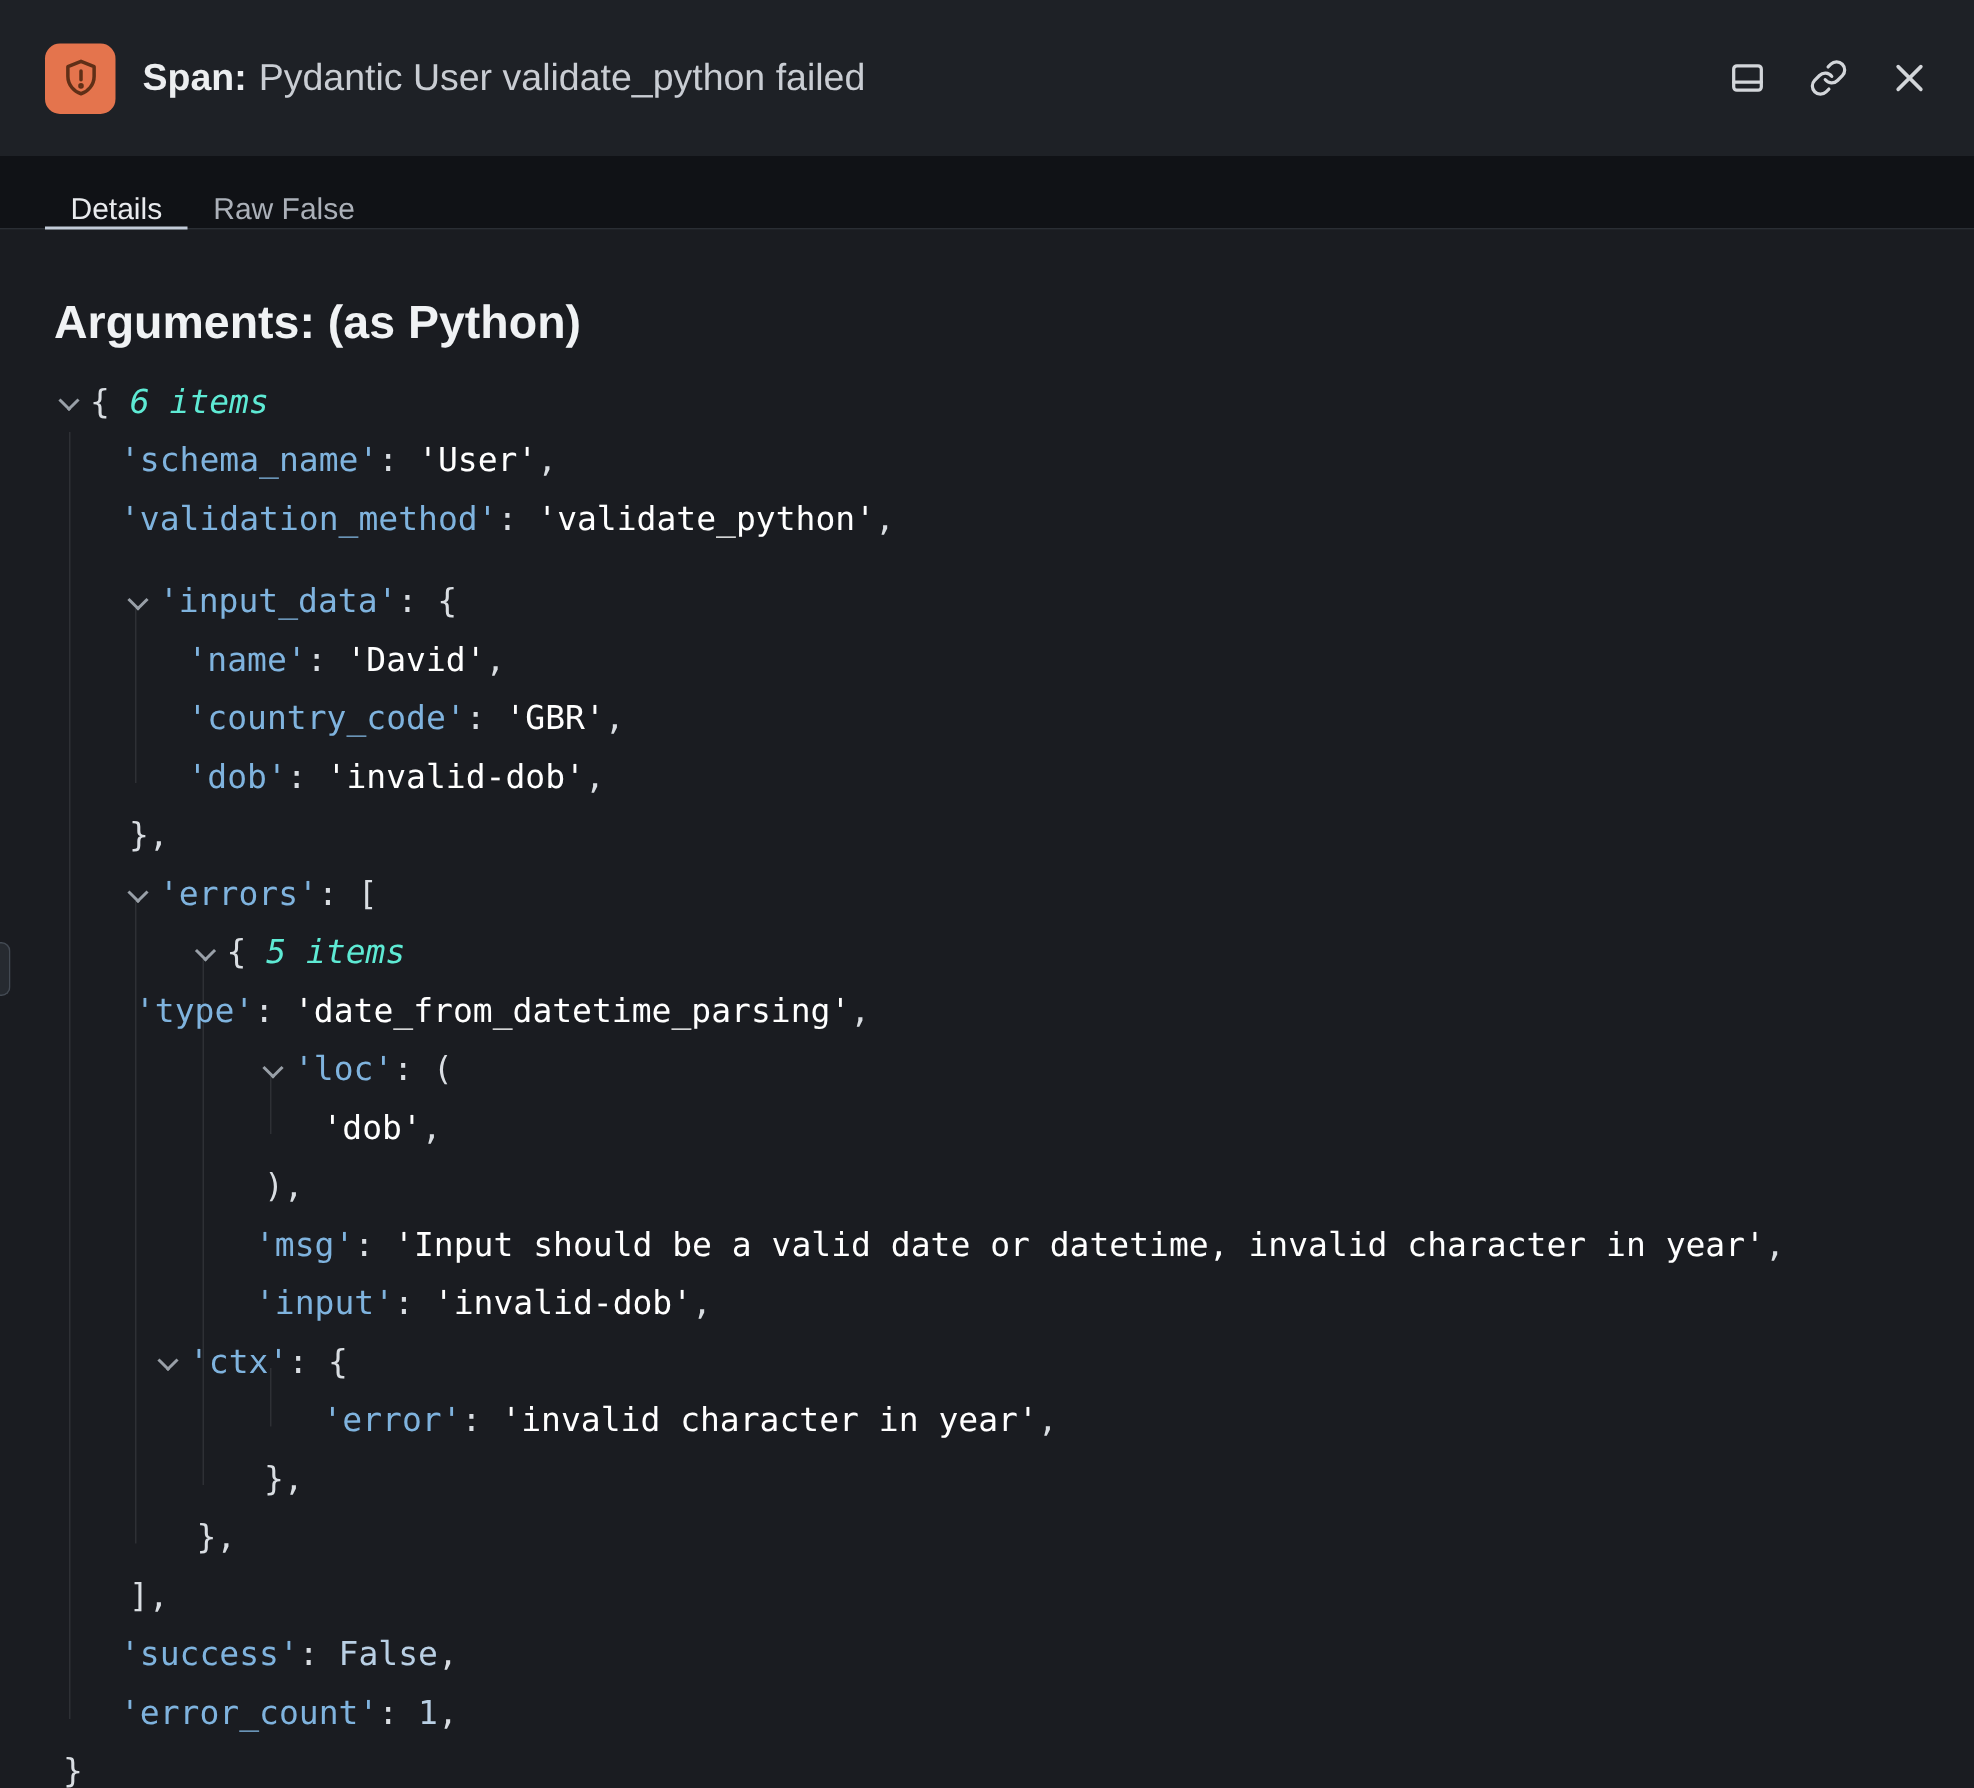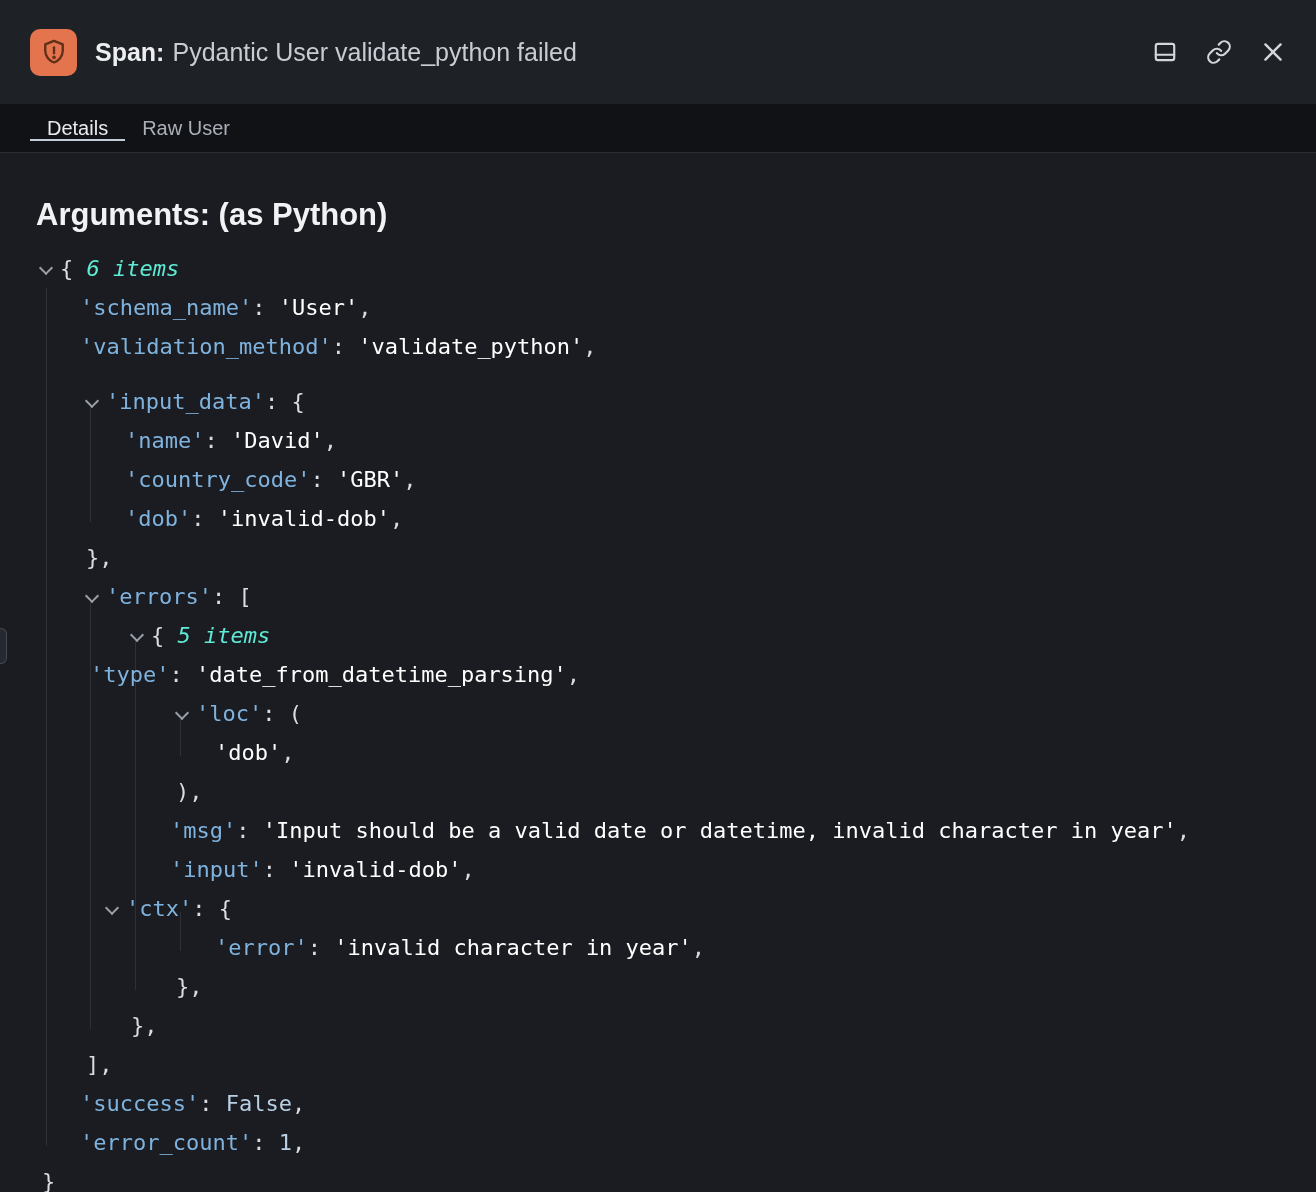--- a/index.html
+++ b/index.html
@@ -46,21 +46,21 @@
     display:flex; align-items:center; justify-content:center;
   }
   .icon-btn svg { display:block; }
 
   
   .tabbar {
     height:49px;
     background:#101216;
     border-bottom:1px solid #2a2e34;
     display:flex;
-    align-items:center;
+    align-items:flex-end;
     padding-left:30px;
   }
   .tab {
     font-size:20px;
     color:#abb0b8;
     display:flex; align-items:center;
     padding:0 17px;
     position:relative;
     cursor:pointer;
   }
@@ -169,21 +169,21 @@
         </svg>
       </button>
     </div>
   </div>
 
   <div class="tabbar">
     <div class="tab active">
       <span>Details</span>
     </div>
     <div class="tab">
-      <span>Raw User</span>
+      <span>Raw False</span>
     </div>
   </div>
 
   <div class="content">
     <div class="heading">Arguments: (as Python)</div>
     <div class="code">
         <div class="guide" style="left: 46px; top: 39px; height: 858px;"></div>
         <div class="guide" style="left: 90px; top: 156px; height: 117px;"></div>
         <div class="guide" style="left: 90px; top: 351px; height: 429px;"></div>
         <div class="guide" style="left: 135px; top: 390px; height: 351px;"></div>

